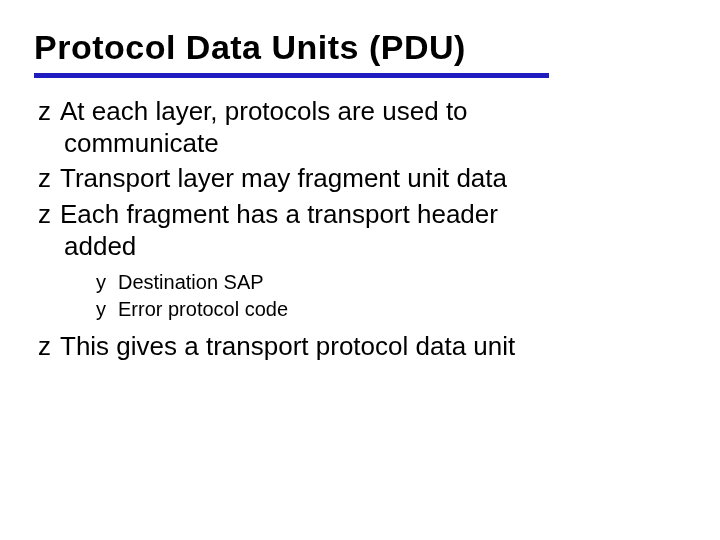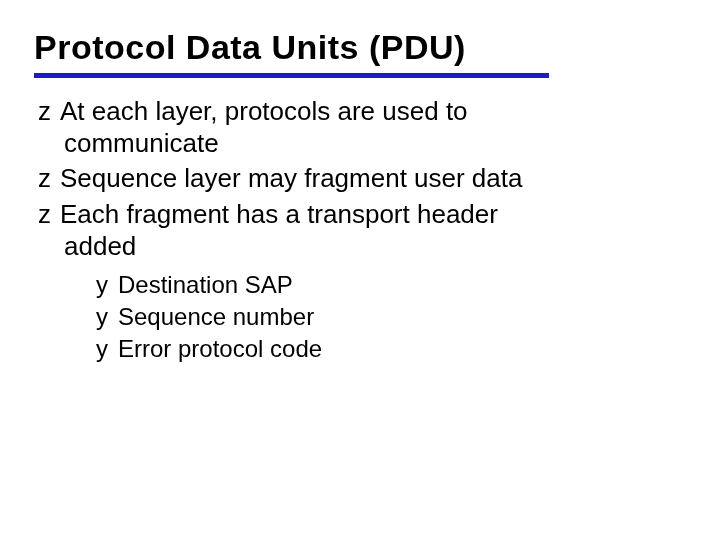--- a/index.html
+++ b/index.html
@@ -37,21 +37,21 @@
     padding-left: 26px;
     text-indent: -26px;
     margin-bottom: 4px;
   }
   ul.lvl2 {
     list-style: none;
     margin: 6px 0 8px 0;
     padding: 0 0 0 32px;
   }
   ul.lvl2 > li {
-    font-size: 24px;
+    font-size: 20px;
     line-height: 1.35;
     padding-left: 24px;
     text-indent: -24px;
   }
   .b1 {
     font-family: "Wingdings", "Zapf Dingbats", sans-serif;
     -webkit-font-feature-settings: normal;
     display: inline-block;
     width: 22px;
     text-indent: 0;
@@ -76,35 +76,35 @@
   <div class="title" data-bind="title">Protocol Data Units (PDU)</div>
 
   <ul class="lvl1">
 
     <li>
       <span class="b1" data-bind="bullets.glyph_lvl1">z</span><span data-bind="bullets.items.0.text">At each layer, protocols are used to communicate</span>
     </li>
 
 
     <li>
-      <span class="b1" data-bind="bullets.glyph_lvl1">z</span><span data-bind="bullets.items.2.text">Sequence layer may fragment user data</span>
+      <span class="b1" data-bind="bullets.glyph_lvl1">z</span><span data-bind="bullets.items.2.text">Transport layer may fragment unit data</span>
     </li>
 
     <li>
       <span class="b1" data-bind="bullets.glyph_lvl1">z</span><span data-bind="bullets.items.3.text">Each fragment has a transport header added</span>
 
       <ul class="lvl2">
         <li>
           <span class="b2" data-bind="bullets.glyph_lvl2">y</span><span data-bind="bullets.items.3.sub.0.text">Destination SAP</span>
         </li>
         <li>
-          <span class="b2" data-bind="bullets.glyph_lvl2">y</span><span data-bind="bullets.items.3.sub.1.text">Sequence number</span>
-        </li>
-        <li>
           <span class="b2" data-bind="bullets.glyph_lvl2">y</span><span data-bind="bullets.items.3.sub.2.text">Error protocol code</span>
         </li>
       </ul>
     </li>
 
+    <li>
+      <span class="b1" data-bind="bullets.glyph_lvl1">z</span><span data-bind="bullets.items.4.text">This gives a transport protocol data unit</span>
+    </li>
 
   </ul>
 
 </div>
 
 </body></html>

